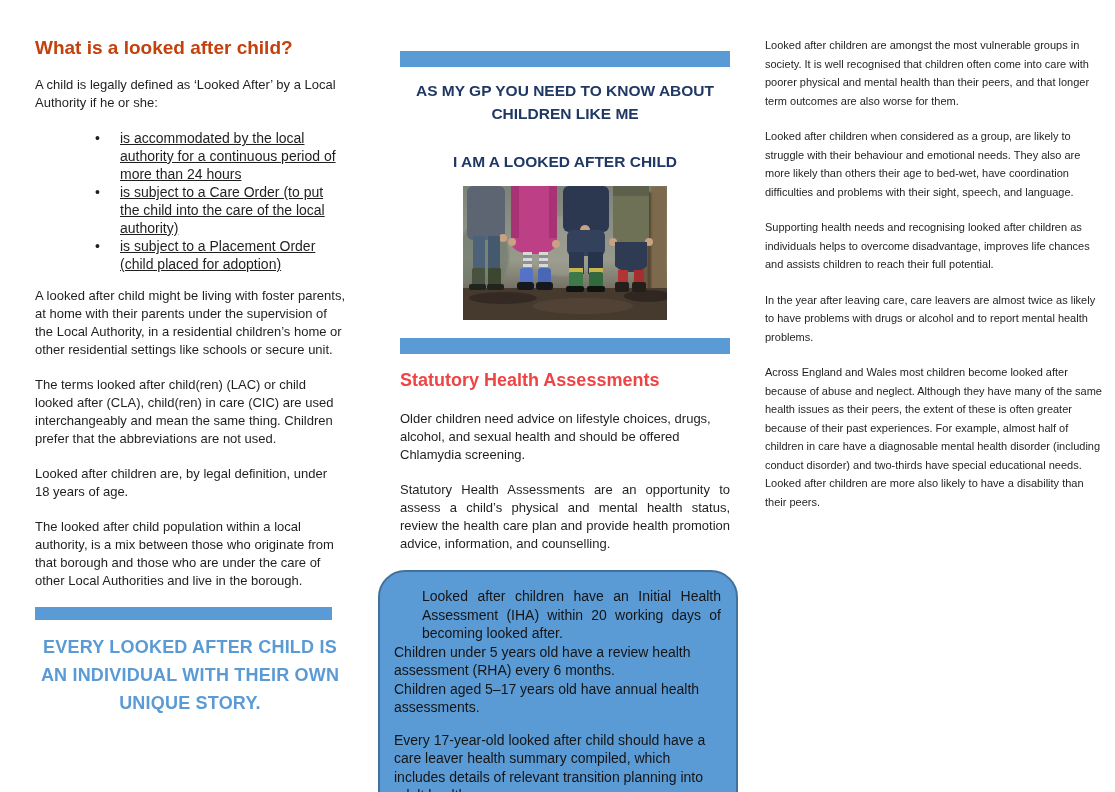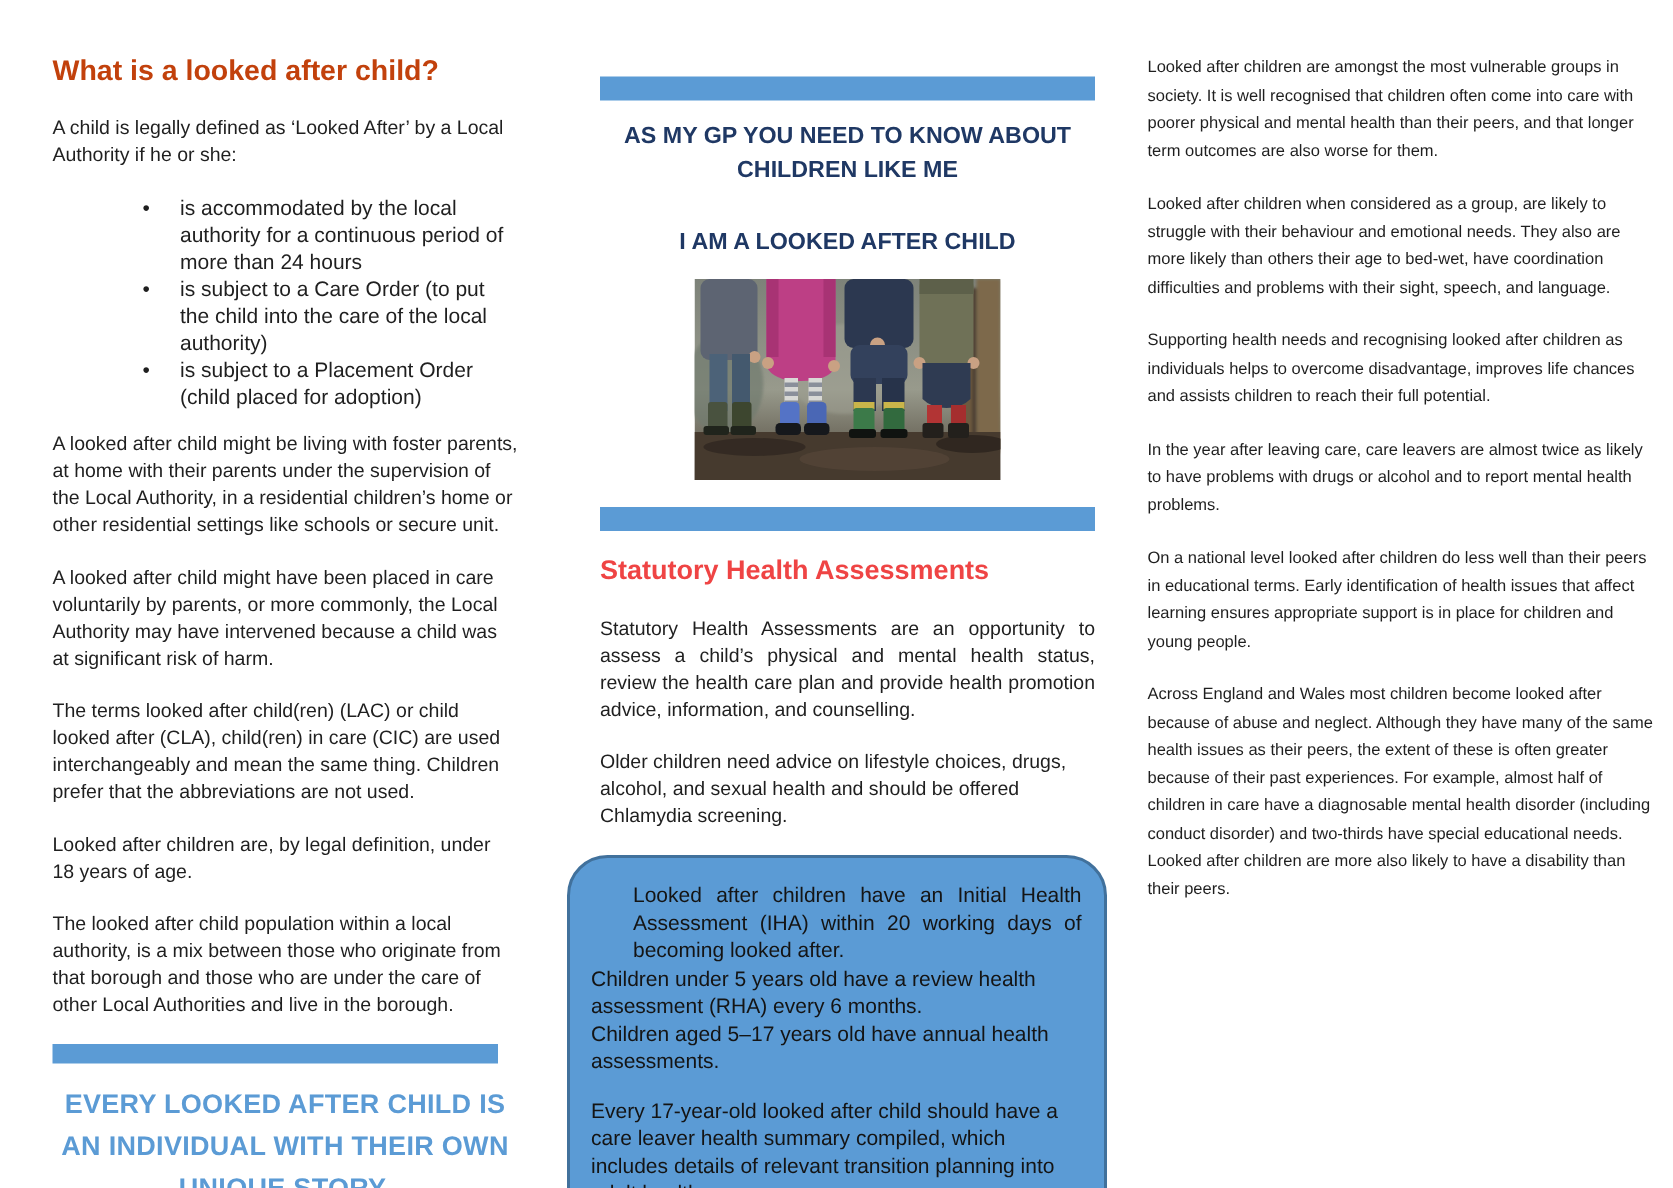--- a/index.html
+++ b/index.html
@@ -14,21 +14,21 @@
   .col-right{padding-top:36px;}
 
   h1.sec-head{margin:0 0 16px 0;font-size:19px;line-height:24px;font-weight:bold;color:#c2410c;}
   h3.sec-head{margin:14px 0 18px 0;font-size:18px;line-height:24px;font-weight:bold;color:#ef4444;}
 
   p.body{margin:0 0 17px 0;font-size:13px;line-height:18px;}
   .col-right p.body{font-size:11px;line-height:18.5px;}
   p.just{text-align:justify;}
 
   ul.bullets{margin:0 0 14px 0;padding:0;list-style:none;}
-  ul.bullets li{position:relative;margin:0;padding-left:85px;font-size:14px;line-height:18px;}
+  ul.bullets li{position:relative;margin:0;padding-left:85px;font-size:14px;line-height:18px;text-decoration:underline;}
   ul.bullets li::before{content:"\2022";position:absolute;left:60px;top:0;font-size:14px;}
 
   .bar{background:#5b9bd5;}
   .bar-left{width:297px;height:13px;margin:8px 0 13px 0;}
   .bar-mid{width:330px;height:16px;}
   .bar-mid-top{margin-top:51px;}
   .bar-mid-2{margin-top:18px;}
 
   .banner{margin:0;width:300px;margin-left:5px;text-align:center;font-size:18px;line-height:28px;font-weight:bold;color:#5b9bd5;letter-spacing:.2px;}
 
@@ -53,21 +53,20 @@
 
   <section class="col col-left">
     <h1 class="sec-head">What is a looked after child?</h1>
     <p class="body">A child is legally defined as ‘Looked After’ by a Local Authority if he or she:</p>
     <ul class="bullets">
       <li>is accommodated by the local authority for a continuous period of more than 24 hours</li>
       <li>is subject to a Care Order (to put the child into the care of the local authority)</li>
       <li>is subject to a Placement Order (child placed for adoption)</li>
     </ul>
     <p class="body">A looked after child might be living with foster parents, at home with their parents under the supervision of the Local Authority, in a residential children’s home or other residential settings like schools or secure unit.</p>
-    <p class="body">A looked after child might have been placed in care voluntarily by parents, or more commonly, the Local Authority may have intervened because a child was at significant risk of harm.</p>
     <p class="body">The terms looked after child(ren) (LAC) or child looked after (CLA), child(ren) in care (CIC) are used interchangeably and mean the same thing. Children prefer that the abbreviations are not used.</p>
     <p class="body">Looked after children are, by legal definition, under 18 years of age.</p>
     <p class="body">The looked after child population within a local authority, is a mix between those who originate from that borough and those who are under the care of other Local Authorities and live in the borough.</p>
     <div class="bar bar-left"></div>
     <p class="banner">EVERY LOOKED AFTER CHILD IS AN INDIVIDUAL WITH THEIR OWN UNIQUE STORY.</p>
   </section>
 
   <section class="col col-mid">
     <div class="bar bar-mid bar-mid-top"></div>
     <h2 class="mid-title l2">AS MY GP YOU NEED TO KNOW ABOUT CHILDREN LIKE ME</h2>
@@ -156,33 +155,32 @@
           <rect x="155" y="84" width="10" height="14" fill="#b23434"></rect>
           <rect x="171" y="84" width="10" height="14" fill="#a52e2e"></rect>
           <rect x="152" y="96" width="14" height="10" rx="2" fill="#23201c"></rect>
           <rect x="169" y="96" width="14" height="10" rx="2" fill="#23201c"></rect>
         </g>
       </svg>
     </div>
 
     <div class="bar bar-mid bar-mid-2"></div>
     <h3 class="sec-head">Statutory Health Assessments</h3>
+    <p class="body">Older children need advice on lifestyle choices, drugs, alcohol, and sexual health and should be offered Chlamydia screening.</p>
     <p class="body just">Statutory Health Assessments are an opportunity to assess a child’s physical and mental health status, review the health care plan and provide health promotion advice, information, and counselling.</p>
-    <p class="body">Older children need advice on lifestyle choices, drugs, alcohol, and sexual health and should be offered Chlamydia screening.</p>
 
     <div class="callout">
       <p class="cjust">Looked after children have an Initial Health Assessment (IHA) within 20 working days of becoming looked after.</p>
       <p>Children under 5 years old have a review health assessment (RHA) every 6 months.</p>
       <p>Children aged 5–17 years old have annual health assessments.</p>
       <p class="space-above">Every 17-year-old looked after child should have a care leaver health summary compiled, which includes details of relevant transition planning into adult health.</p>
     </div>
   </section>
 
   <section class="col col-right">
     <p class="body">Looked after children are amongst the most vulnerable groups in society. It is well recognised that children often come into care with poorer physical and mental health than their peers, and that longer term outcomes are also worse for them.</p>
     <p class="body">Looked after children when considered as a group, are likely to struggle with their behaviour and emotional needs. They also are more likely than others their age to bed-wet, have coordination difficulties and problems with their sight, speech, and language.</p>
     <p class="body">Supporting health needs and recognising looked after children as individuals helps to overcome disadvantage, improves life chances and assists children to reach their full potential.</p>
     <p class="body">In the year after leaving care, care leavers are almost twice as likely to have problems with drugs or alcohol and to report mental health problems.</p>
-    <p class="body">On a national level looked after children do less well than their peers in educational terms. Early identification of health issues that affect learning ensures appropriate support is in place for children and young people.</p>
     <p class="body">Across England and Wales most children become looked after because of abuse and neglect. Although they have many of the same health issues as their peers, the extent of these is often greater because of their past experiences. For example, almost half of children in care have a diagnosable mental health disorder (including conduct disorder) and two-thirds have special educational needs. Looked after children are more also likely to have a disability than their peers.</p>
   </section>
 
 </div>
 
 </body></html>

